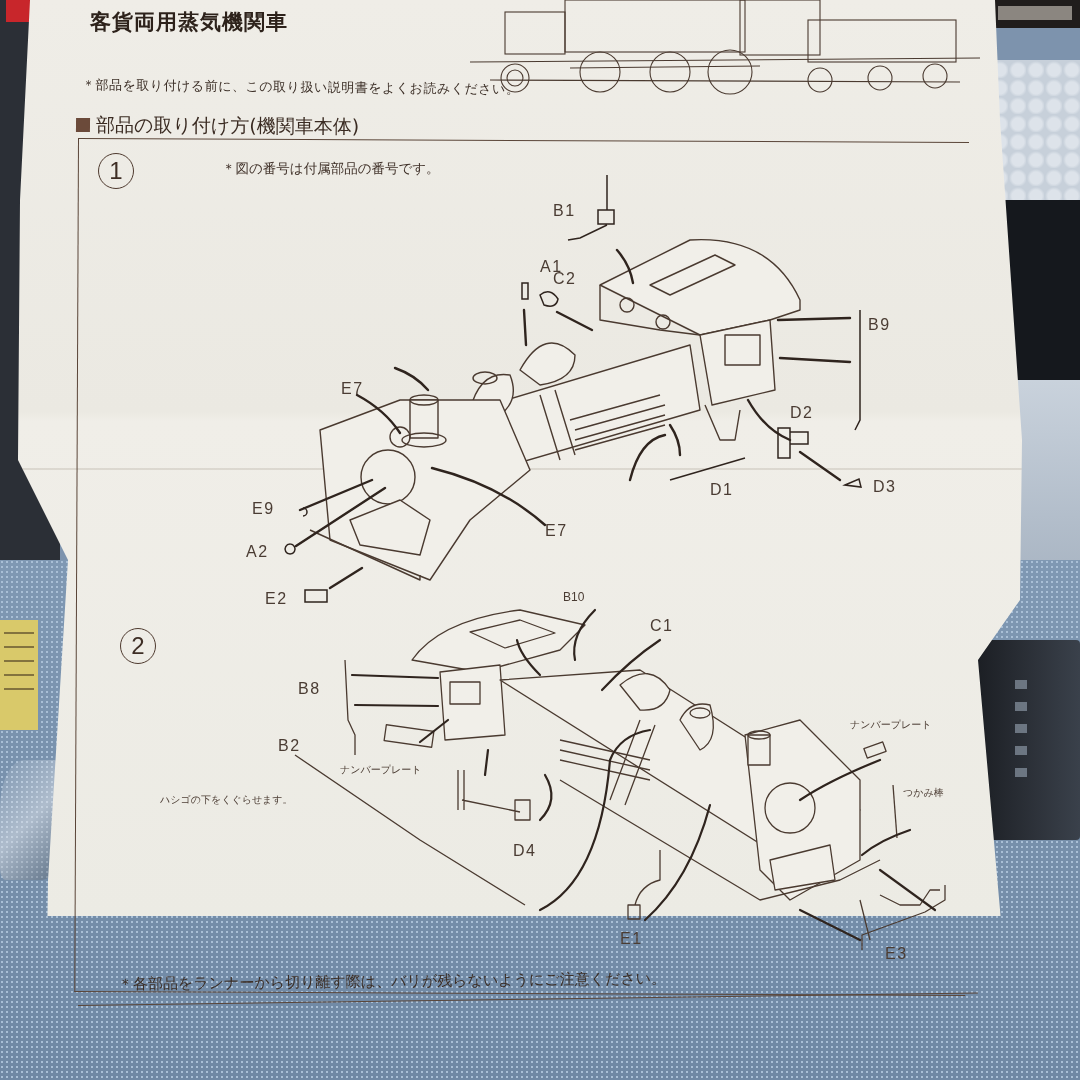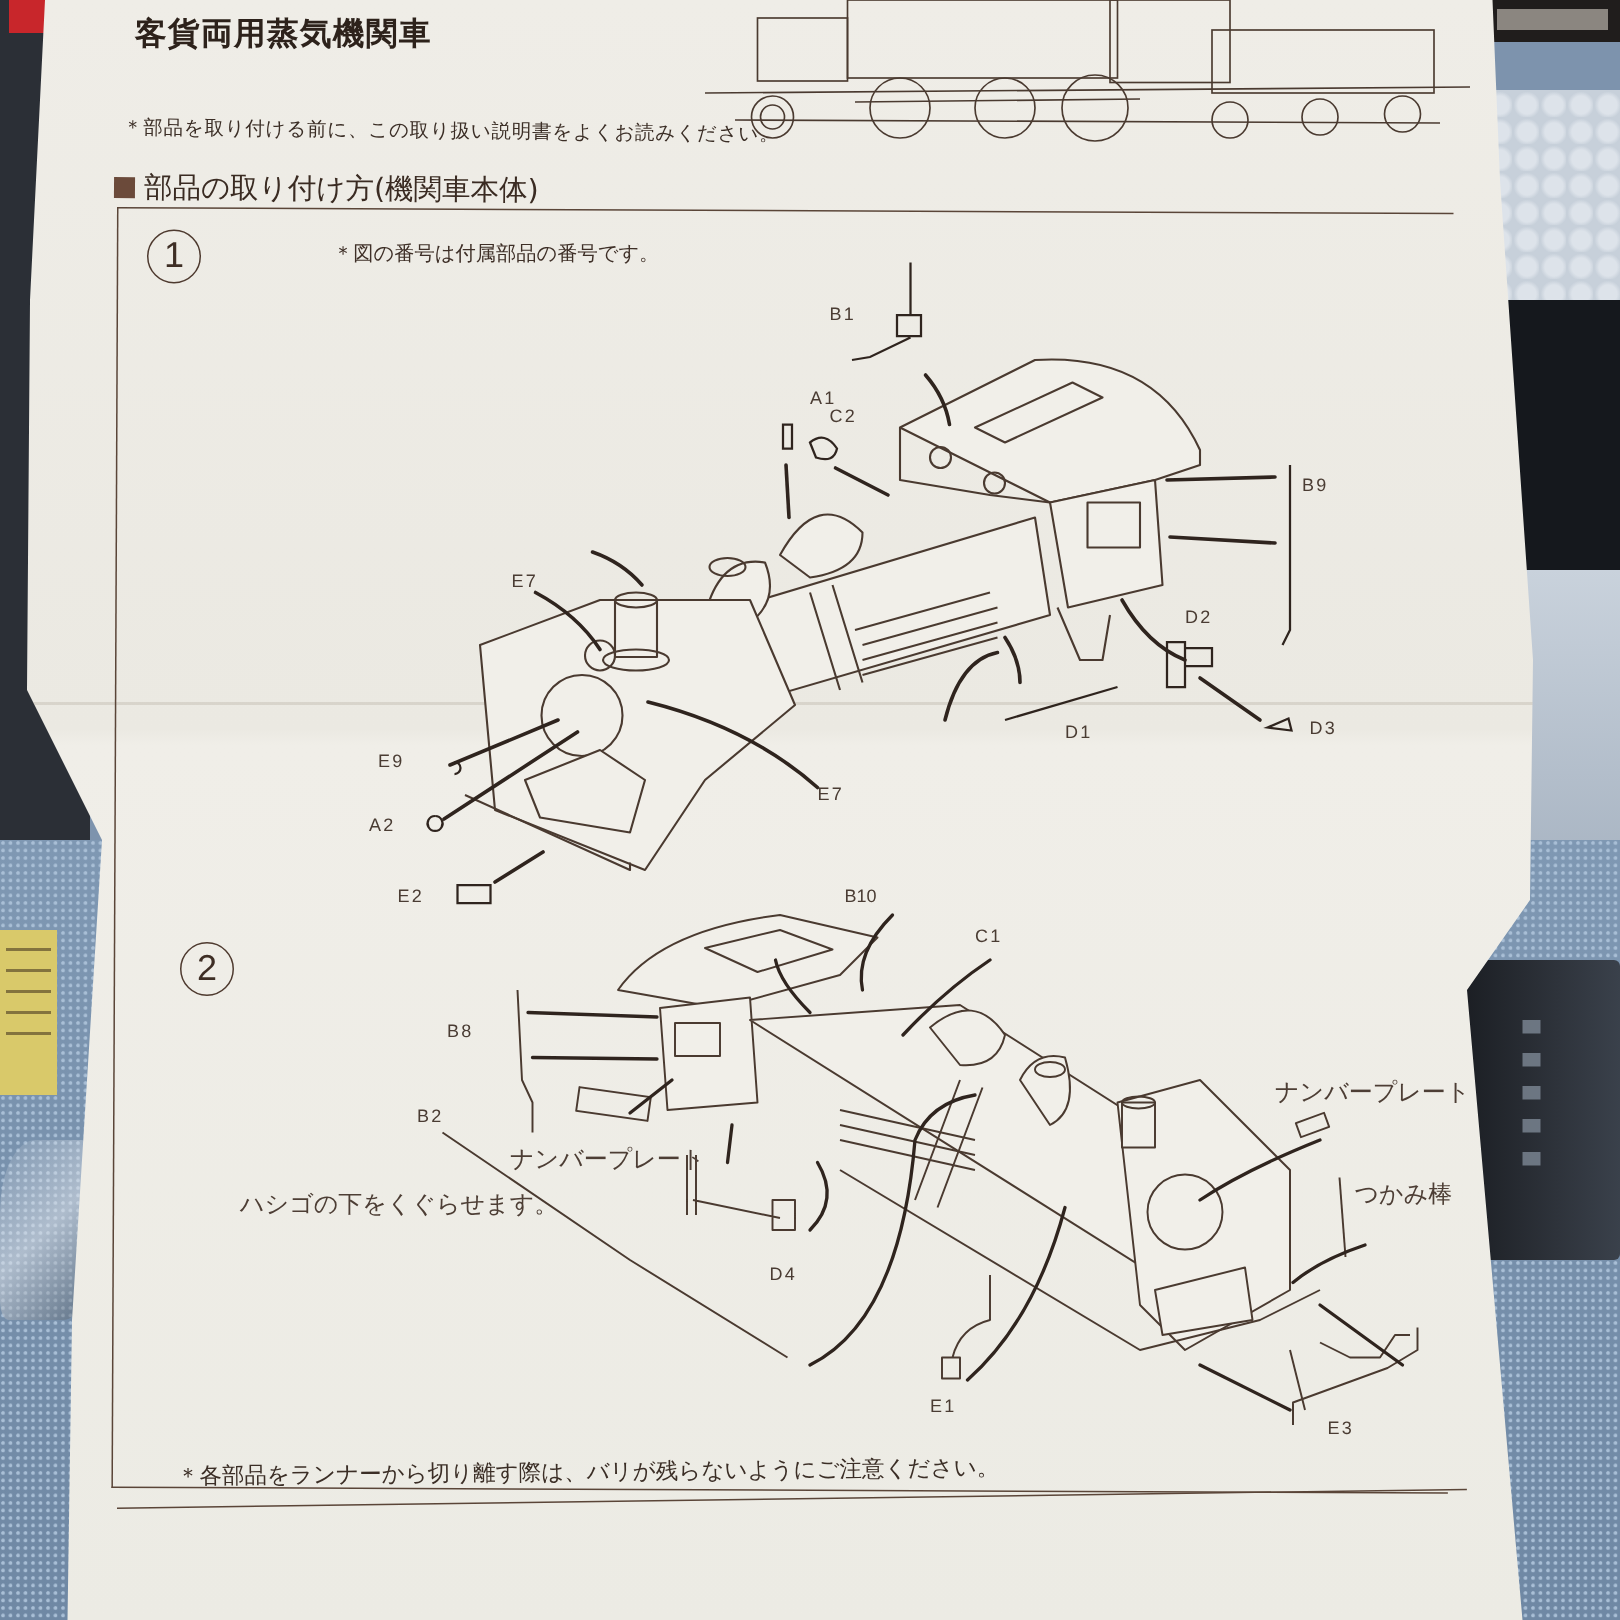--- a/index.html
+++ b/index.html
@@ -22,41 +22,41 @@
   .bg-case{position:absolute;left:975px;top:640px;width:105px;height:200px;
     background:linear-gradient(90deg,#1b1e23,#2e333b 60%,#3a414b);border-radius:4px;}
   .bg-case .rung{position:absolute;left:40px;width:12px;height:9px;background:#9aa7b6;opacity:.6}
   .bg-yellow{position:absolute;left:0;top:620px;width:38px;height:110px;background:#d9c96a;}
   .bg-yellow i{display:block;height:2px;margin:12px 4px 0;background:#4a3b22;opacity:.6}
   .bg-plastic{position:absolute;left:0;top:760px;width:60px;height:120px;
     background:linear-gradient(135deg,rgba(255,255,255,.05),rgba(220,225,232,.55) 50%,rgba(60,70,80,.4));
     border-radius:40% 10% 30% 10%;}
 
   
-  .paper{position:absolute;left:0;top:0;width:1080px;height:1080px;
+  .paper{position:absolute;left:0;top:0;width:1080px;height:916px;
     clip-path:polygon(30px 0,995px 0,1000px 120px,1022px 440px,1020px 600px,978px 660px,1015px 1080px,45px 1080px,48px 880px,68px 560px,18px 460px,20px 200px);
     background:linear-gradient(180deg,#efede7 0%,#ebe9e2 45%,#f0eee8 46%,#ecebe4 100%);}
   .fold{position:absolute;left:0;width:1080px;height:2px;background:rgba(160,150,135,.25);}
 
   .title{position:absolute;left:90px;top:8px;color:#2d221b;font-weight:bold;font-size:21px;line-height:28px;letter-spacing:1px;}
   .title div{margin:0;}
   .intro-note{position:absolute;left:82px;top:76px;font-size:13px;color:#3b2e26;letter-spacing:.5px;transform:rotate(.6deg);transform-origin:left;}
   .section-head{position:absolute;left:76px;top:112px;font-size:19px;color:#3a2b22;display:flex;align-items:center;gap:6px;transform:rotate(.4deg);transform-origin:left;}
   .section-head .sq{width:14px;height:14px;background:#6b4a3a;display:inline-block;}
 
   .frame{position:absolute;left:78px;top:138px;width:890px;height:852px;border:1.3px solid #5a4538;border-right:none;
     transform:rotate(.25deg);transform-origin:left top;}
   .frame-bottom{position:absolute;left:78px;top:1005px;width:900px;height:1.3px;background:#5a4538;transform:rotate(-.8deg);transform-origin:left;}
 
   .step-num{position:absolute;width:34px;height:34px;border:1.6px solid #4e3a2f;border-radius:50%;
     font-size:24px;color:#3e2e25;display:flex;align-items:center;justify-content:center;font-family:"Liberation Sans",sans-serif;}
   .note{position:absolute;font-size:13.5px;color:#3e2f27;white-space:nowrap;margin-left:40px;}
-  .label{position:absolute;font-family:"Liberation Sans",sans-serif;font-size:12px;color:#4a3c33;letter-spacing:1.5px;}
+  .label{position:absolute;font-family:"Liberation Sans",sans-serif;font-size:16px;color:#4a3c33;letter-spacing:1.5px;}
   .label.sm{font-size:12px;letter-spacing:0}
-  .jp-label{position:absolute;font-size:16px;color:#4d3e35;white-space:nowrap;text-align:right;}
+  .jp-label{position:absolute;font-size:10px;color:#4d3e35;white-space:nowrap;text-align:right;}
 
   .diagram{position:absolute;left:0;top:0;width:1080px;height:1080px;}
   .footer-note{position:absolute;left:118px;top:975px;font-size:15px;color:#3b2e26;transform:rotate(-.6deg);transform-origin:left;white-space:nowrap;}
 </style>
 </head>
 <body>
 
 <div class="bg">
   <div class="bg-top-left"></div>
   <div class="bg-red"></div>

